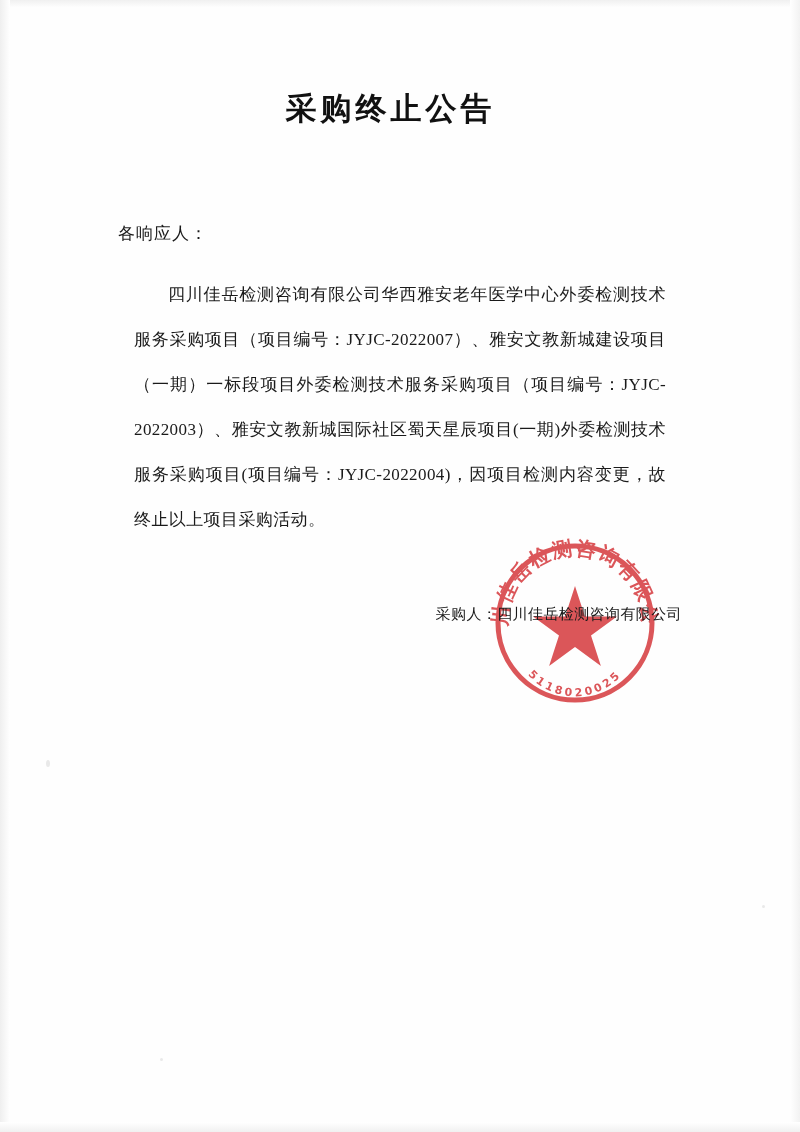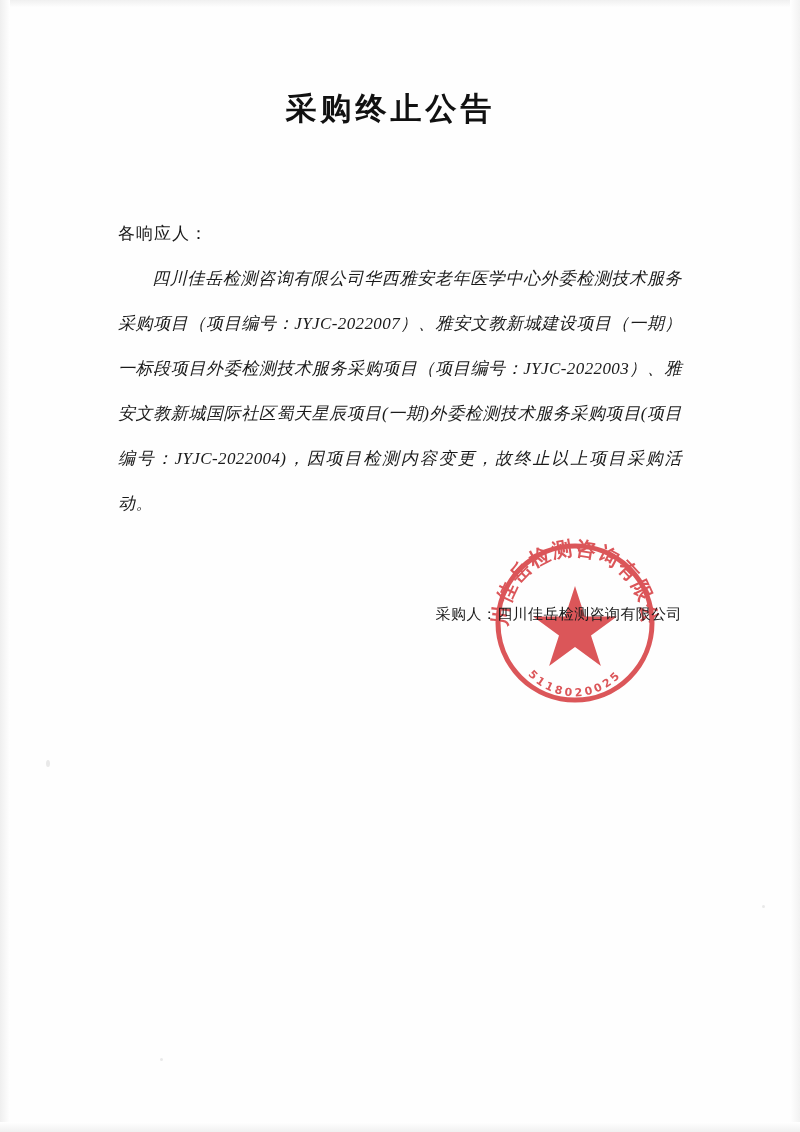--- a/index.html
+++ b/index.html
@@ -78,23 +78,22 @@
     top: 256px;
     left: 118px;
     width: 564px;
     font-size: 17px;
     line-height: 45px;
     text-align: justify;
     text-justify: inter-ideograph;
     letter-spacing: 0.4px;
   }
   .body-block p {
-    margin: 0;
+    margin: 16px;
     text-indent: 0;
-    font-style: italic;
   }
   .body-block .indent {
     text-indent: 34px;
   }
 
   .signature {
     position: absolute;
     top: 592px;
     left: 118px;
     width: 564px;

